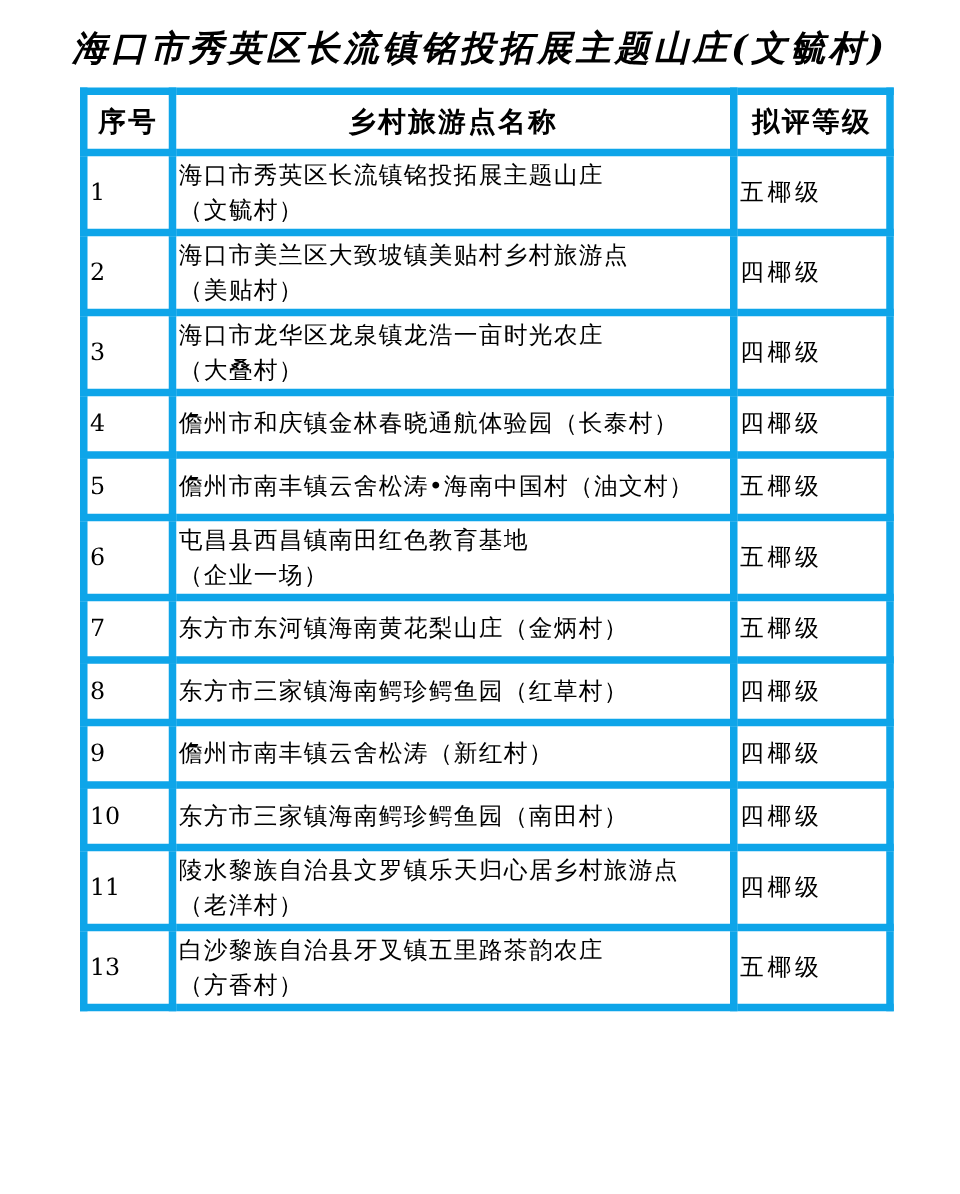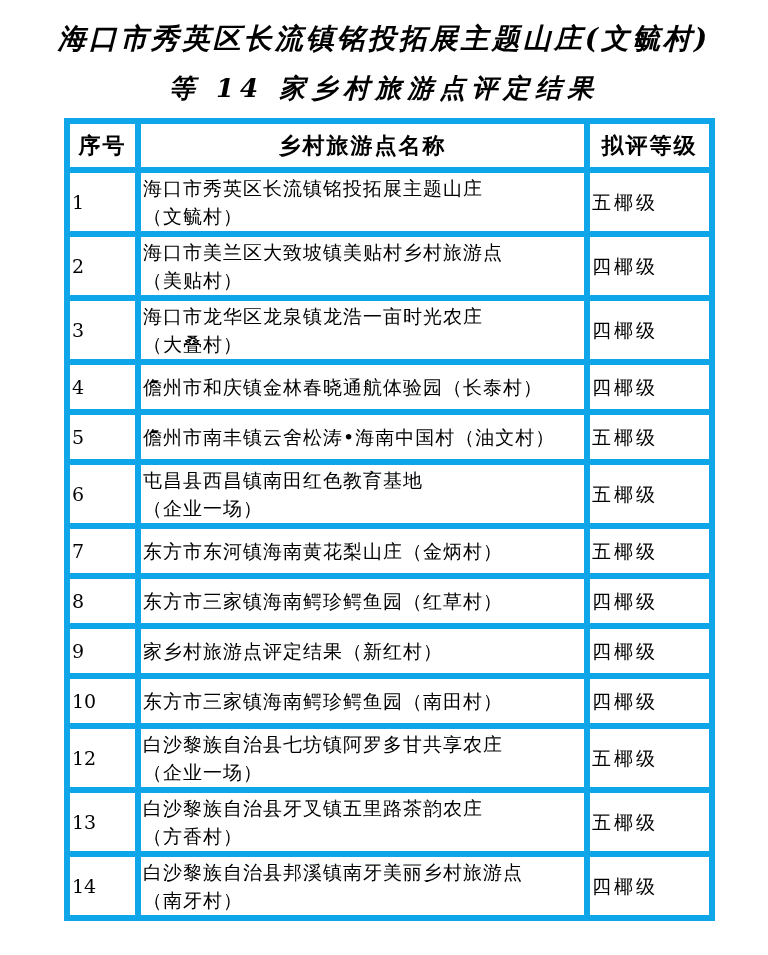--- a/index.html
+++ b/index.html
@@ -62,21 +62,20 @@
   td.cell-grade { letter-spacing: 3px; }
   .name-line { display: block; }
 </style>
 </head>
 <body>
 
 <div class="page">
 
   <div class="doc-title">
     <div class="doc-title-line1">海口市秀英区长流镇铭投拓展主题山庄(文毓村)</div>
-    <div class="doc-title-line2">等 14 家乡村旅游点评定结果</div>
   </div>
 
   <table class="eval-table">
     <colgroup>
       <col style="width:71px">
       <col style="width:449px">
       <col style="width:125px">
     </colgroup>
     <thead>
       <tr>
@@ -154,58 +153,50 @@
     <td class="cell-name">
       <span class="name-line">东方市三家镇海南鳄珍鳄鱼园（红草村）</span>
 
     </td>
     <td class="cell-grade">四椰级</td>
   </tr>
 
   <tr class="row-single">
     <td class="cell-no">9</td>
     <td class="cell-name">
-      <span class="name-line">家乡村旅游点评定结果（新红村）</span>
+      <span class="name-line">儋州市南丰镇云舍松涛（新红村）</span>
 
     </td>
     <td class="cell-grade">四椰级</td>
   </tr>
 
   <tr class="row-single">
     <td class="cell-no">10</td>
     <td class="cell-name">
       <span class="name-line">东方市三家镇海南鳄珍鳄鱼园（南田村）</span>
 
     </td>
     <td class="cell-grade">四椰级</td>
   </tr>
 
-
-  <tr class="row-twoline">
-    <td class="cell-no">12</td>
-    <td class="cell-name">
-      <span class="name-line">白沙黎族自治县七坊镇阿罗多甘共享农庄</span>
-      <span class="name-line">（企业一场）</span>
-    </td>
-    <td class="cell-grade">五椰级</td>
-  </tr>
+  <tr class="row-twoline">
+    <td class="cell-no">11</td>
+    <td class="cell-name">
+      <span class="name-line">陵水黎族自治县文罗镇乐天归心居乡村旅游点</span>
+      <span class="name-line">（老洋村）</span>
+    </td>
+    <td class="cell-grade">四椰级</td>
+  </tr>
+
 
   <tr class="row-twoline">
     <td class="cell-no">13</td>
     <td class="cell-name">
       <span class="name-line">白沙黎族自治县牙叉镇五里路茶韵农庄</span>
       <span class="name-line">（方香村）</span>
     </td>
     <td class="cell-grade">五椰级</td>
   </tr>
 
-  <tr class="row-twoline">
-    <td class="cell-no">14</td>
-    <td class="cell-name">
-      <span class="name-line">白沙黎族自治县邦溪镇南牙美丽乡村旅游点</span>
-      <span class="name-line">（南牙村）</span>
-    </td>
-    <td class="cell-grade">四椰级</td>
-  </tr>
 </tbody>
   </table>
 
 </div>
 
 </body></html>

